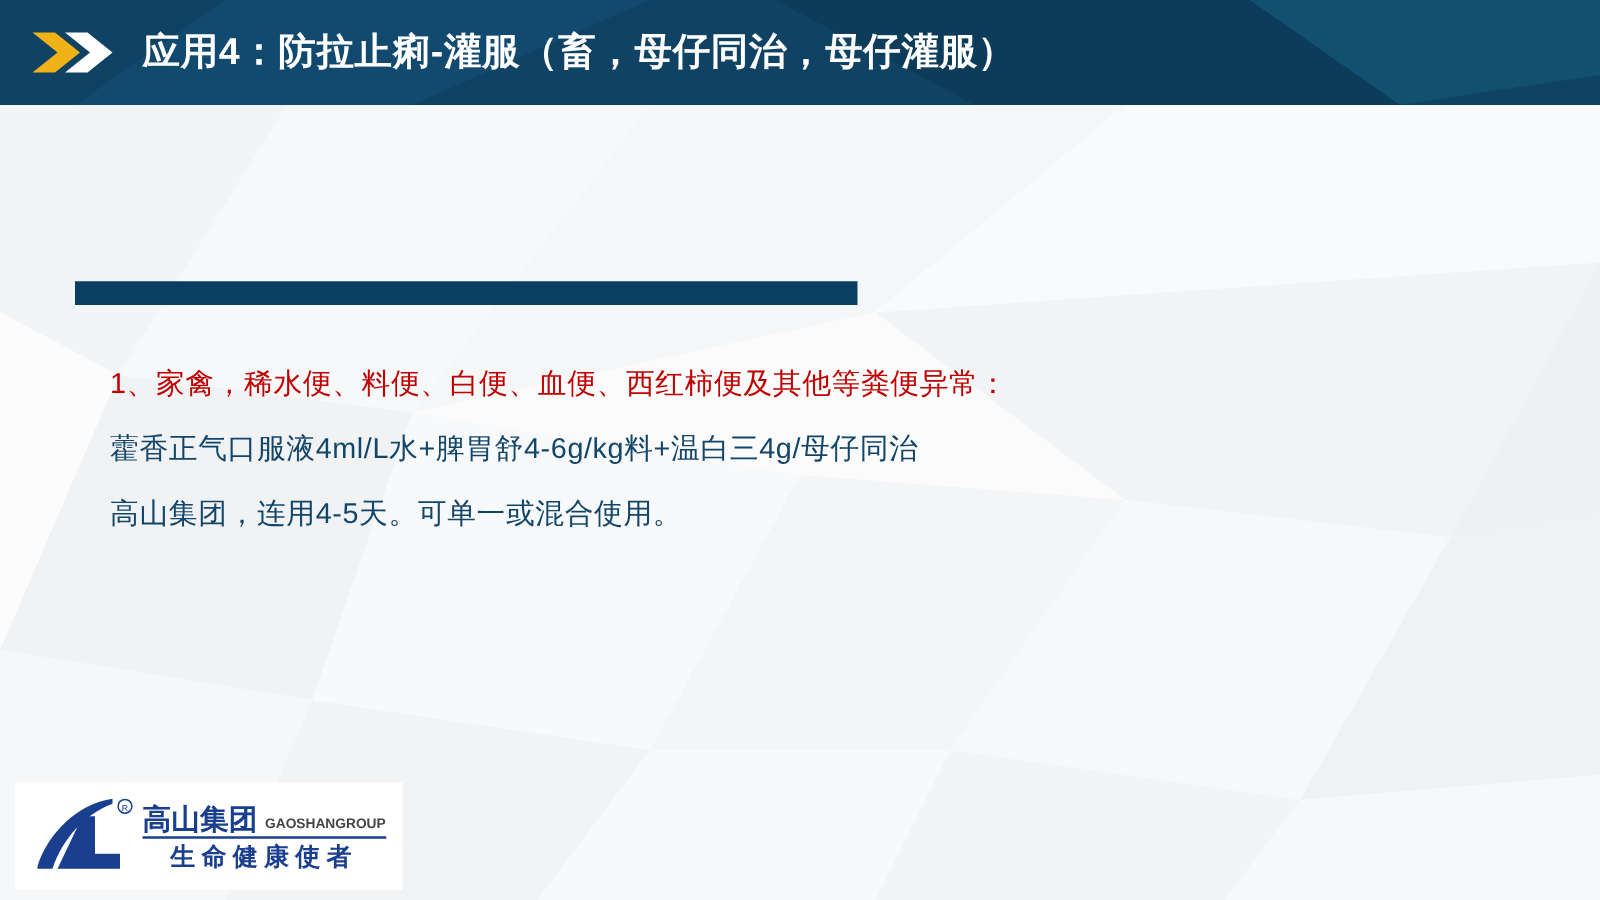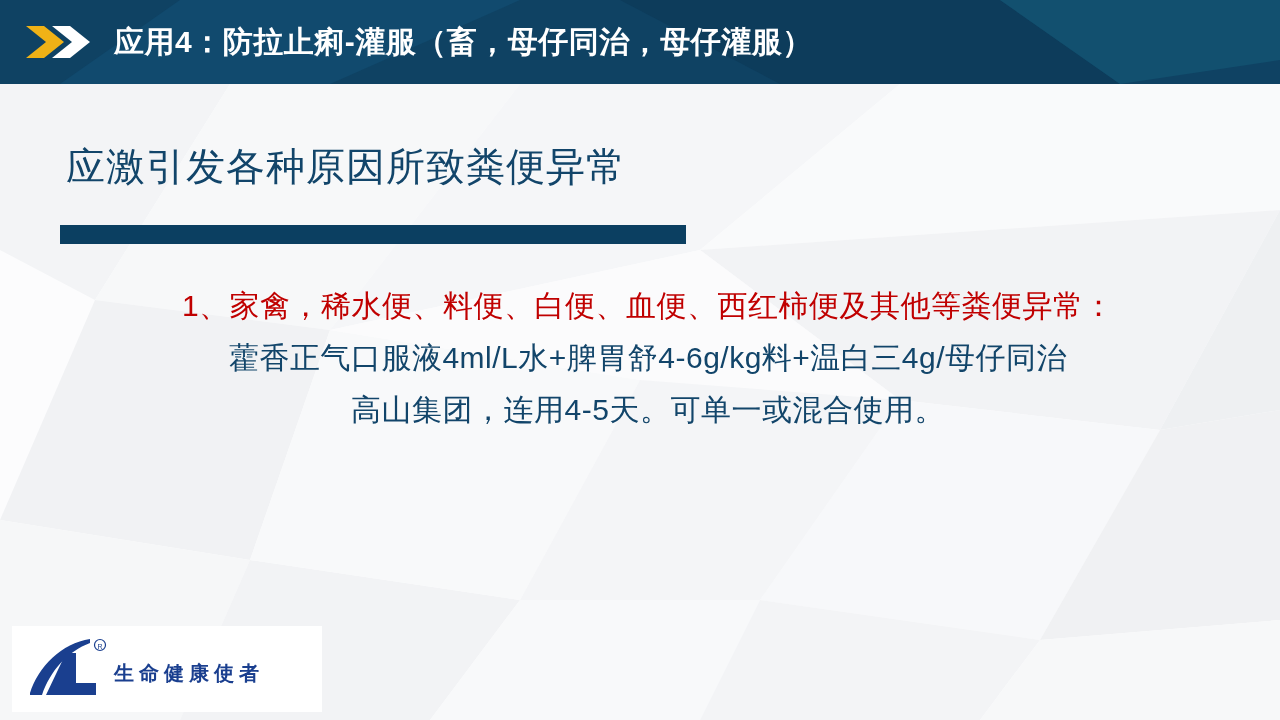--- a/index.html
+++ b/index.html
@@ -99,25 +99,24 @@
     position: absolute;
     left: 88px;
     top: 280px;
     width: 1120px;
     z-index: 3;
   }
   .block {
     margin-bottom: 22px;
   }
   .line {
-    font-size: 30px;
+    font-size: 23px;
     line-height: 52px;
     white-space: nowrap;
     letter-spacing: 0.5px;
-    text-align: center;
   }
   .line.heading {
     color: #c00000;
   }
   .line.body {
     color: #12456a;
   }
   .block-gap {
     height: 28px;
   }
@@ -216,21 +215,20 @@
       <span class="chevrons">
         <svg width="72" height="40" viewBox="0 0 72 40">
           <polygon points="2,4 20,4 40,20 20,36 2,36 22,20" fill="#f0b216"></polygon>
           <polygon points="28,4 46,4 66,20 46,36 28,36 48,20" fill="#ffffff"></polygon>
         </svg>
       </span>
       <span class="header-title">应用4：防拉止痢-灌服（畜，母仔同治，母仔灌服）</span>
     </div>
   </div>
 
-  <div class="page-title">应激引发各种原因所致粪便异常</div>
   <div class="title-rule"></div>
 
   <div class="content">
 
     <div class="block">
       <div class="line heading">1、家禽，稀水便、料便、白便、血便、西红柿便及其他等粪便异常：</div>
       <div class="line body">藿香正气口服液4ml/L水+脾胃舒4-6g/kg料+温白三4g/母仔同治</div>
       <div class="line body">高山集团，连用4-5天。可单一或混合使用。</div>
     </div>
 
@@ -242,17 +240,21 @@
   <div class="logo">
     <span class="logo-mark">
       <svg width="86" height="68" viewBox="0 0 86 68">
         <path d="M68 6 C40 10, 16 34, 8 60 L8 62 L20 62 C28 38, 46 18, 68 10 Z" fill="#1a3f8f"></path>
         <path d="M44 20 L54 20 L54 50 L74 50 L74 62 L24 62 Z" fill="#1a3f8f"></path>
         <circle cx="78" cy="12" r="5.5" fill="none" stroke="#1a3f8f" stroke-width="1.2"></circle>
         <text x="78" y="15.5" font-size="7" fill="#1a3f8f" text-anchor="middle" font-family="Liberation Sans, sans-serif">R</text>
       </svg>
     </span>
     <span class="logo-text">
+      <span class="logo-row-top">
+        <span class="logo-cn">高山集团</span>
+        <span class="logo-en">GAOSHANGROUP</span>
+      </span>
       <span class="logo-slogan">生命健康使者</span>
     </span>
   </div>
 
 </div>
 
 </body></html>

